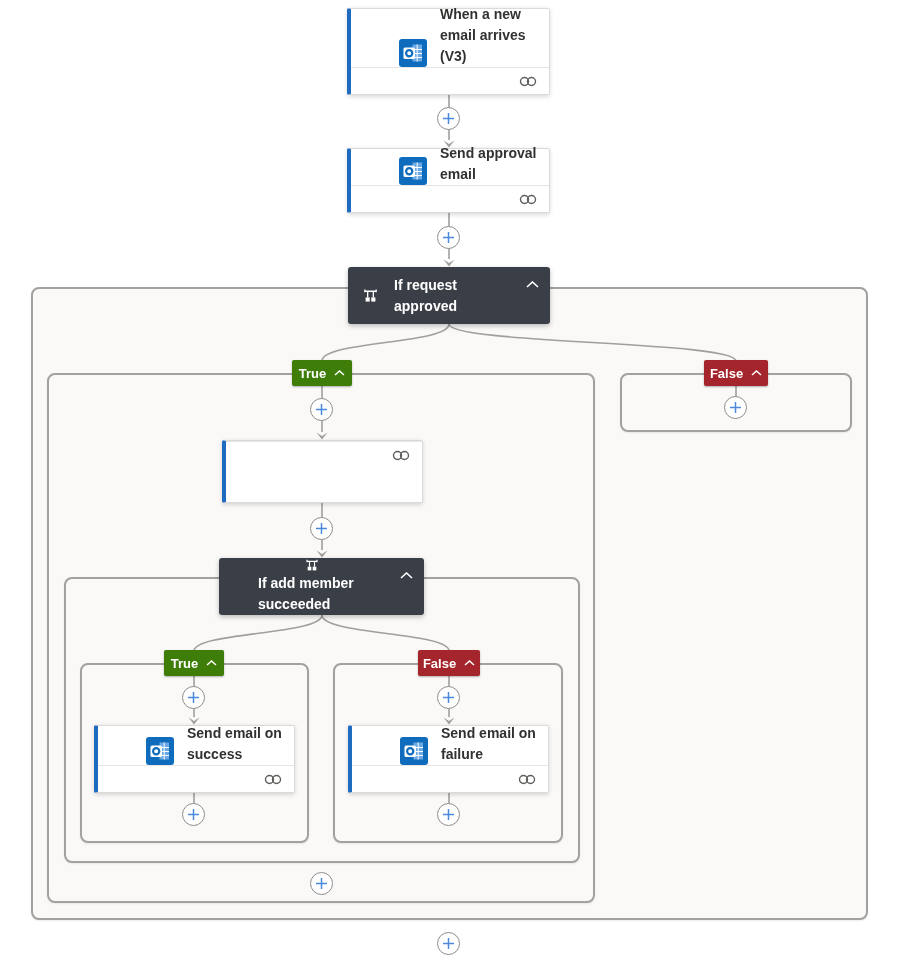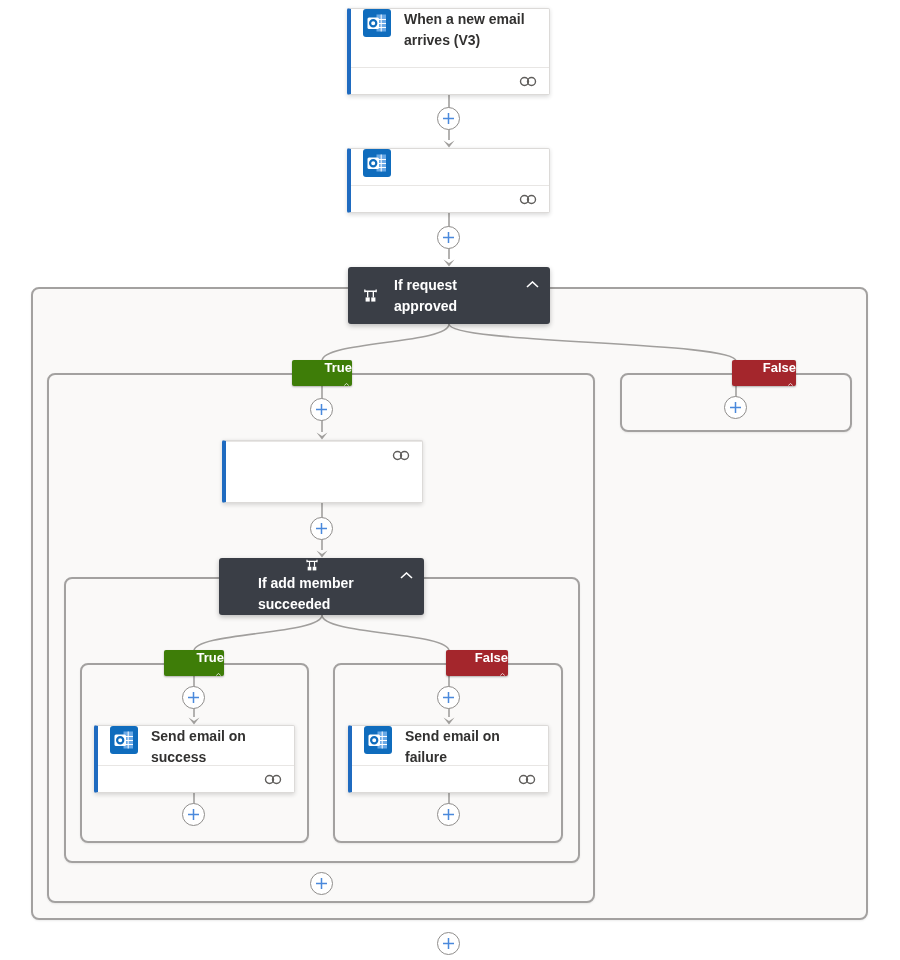--- a/index.html
+++ b/index.html
@@ -23,21 +23,21 @@
   #scope-inner-true{left:80px;top:663px;width:225px;height:176px;}
   #scope-inner-false{left:333px;top:663px;width:226px;height:176px;}
 
   
   #connectors{position:absolute;left:0;top:0;z-index:2;pointer-events:none;}
 
   
   .card{position:absolute;background:#fff;border:1px solid var(--card-border);
         border-left:4px solid var(--accent-blue);border-radius:2px;z-index:3;
         box-shadow:0 1.5px 4px rgba(0,0,0,.14);display:flex;flex-direction:column;box-sizing:border-box;}
-  .card-main{flex:1;display:flex;align-items:flex-start;gap:13px;padding:0 10px 0 12px;min-height:0;}
+  .card-main{flex:1;display:flex;align-items:flex-end;gap:13px;padding:0 10px 0 12px;min-height:0;margin-left:36px;}
   .card-title{font-size:14px;font-weight:700;color:var(--title-color);line-height:21px;}
   .card-footer{height:26px;border-top:1px solid #e8e6e4;display:flex;align-items:center;
                justify-content:flex-end;padding:0 12px;}
   #card-trigger{left:347px;top:8px;width:203px;height:87px;}
   #card-approval{left:347px;top:148px;width:203px;height:65px;}
   #card-add-member{left:222px;top:440px;width:201px;height:63px;}
   #card-success{left:94px;top:725px;width:201px;height:68px;}
   #card-failure{left:348px;top:725px;width:201px;height:68px;}
   .app-icon{flex:0 0 28px;width:28px;height:28px;}
 
@@ -45,24 +45,24 @@
   .cond{position:absolute;background:var(--condition-bg);color:#fff;border-radius:3px;z-index:3;
         box-shadow:0 2px 5px rgba(0,0,0,.25);display:flex;align-items:center;
         padding:0 34px 0 14px;box-sizing:border-box;}
   .cond-title{font-size:14px;font-weight:700;line-height:21px;margin-left:15px;max-width:122px;}
   .cond-chevron{position:absolute;top:14px;right:11px;cursor:pointer;}
   #cond-request{left:348px;top:267px;width:202px;height:57px;}
   #cond-member{left:219px;top:558px;width:205px;height:57px;flex-direction:column;}
 
   
   .badge{position:absolute;height:26px;border-radius:2px;color:#fff;z-index:4;
-         display:flex;align-items:flex-end;justify-content:center;gap:8px;
-         font-size:13px;font-weight:700;box-shadow:0 1px 2px rgba(0,0,0,.3);cursor:pointer;flex-direction:column;}
+         display:flex;align-items:center;justify-content:center;gap:8px;
+         font-size:13px;font-weight:700;box-shadow:0 1px 2px rgba(0,0,0,.3);cursor:pointer;}
   .badge.true{background:var(--true-green);}
-  .badge.false{background:var(--false-red);margin-left:28px;}
+  .badge.false{background:var(--false-red);}
   #badge-true-outer{left:292px;top:360px;width:60px;}
   #badge-false-outer{left:704px;top:360px;width:64px;}
   #badge-true-inner{left:164px;top:650px;width:60px;}
   #badge-false-inner{left:418px;top:650px;width:62px;}
 
   
   .plus{position:absolute;width:23px;height:23px;border-radius:50%;background:#fff;
         border:1px solid #8f8d8b;box-sizing:border-box;z-index:4;cursor:pointer;
         display:flex;align-items:center;justify-content:center;}
 </style>
@@ -125,20 +125,21 @@
 
   <div class="card" id="card-approval">
     <div class="card-main">
       <svg class="app-icon" viewBox="0 0 28 28">
         <rect width="28" height="28" rx="3" style="fill:var(--outlook-blue)"></rect>
         <rect x="13.5" y="5.5" width="9.5" height="17" fill="#6aa9e6"></rect>
         <path d="M13.5,10.5 H23 M13.5,14.5 H23 M13.5,18.5 H23 M18.2,5.5 V22.5" stroke="#ffffff" stroke-width="1"></path>
         <rect x="4.5" y="8.5" width="11.5" height="11.5" rx="1.5" fill="#ffffff"></rect>
         <circle cx="10.2" cy="14.2" r="3.1" fill="none" style="stroke:var(--outlook-blue)" stroke-width="2.2"></circle>
       </svg>
+      <div class="card-title">Send approval email</div>
     </div>
     <div class="card-footer">
       <svg width="18" height="13" viewBox="0 0 18 13">
         <circle cx="5.5" cy="6.5" r="4" fill="none" style="stroke:var(--link-gray)" stroke-width="1.4"></circle>
         <circle cx="12.5" cy="6.5" r="4" fill="none" style="stroke:var(--link-gray)" stroke-width="1.4"></circle>
       </svg>
     </div>
   </div>
 
   <div class="cond" id="cond-request">

